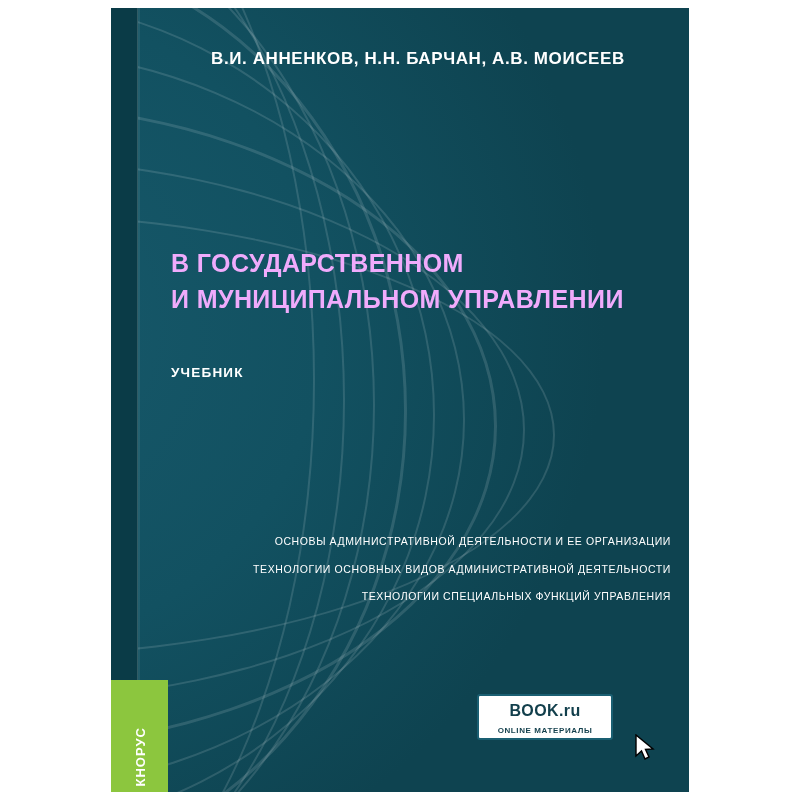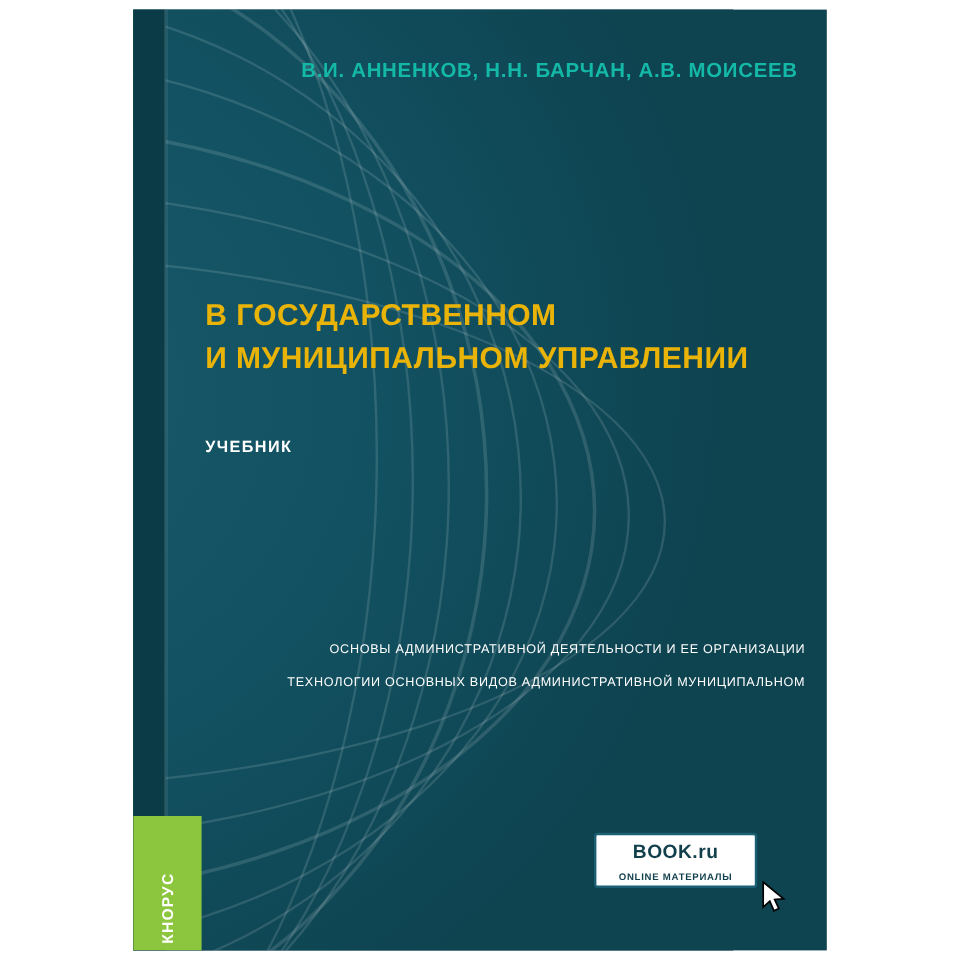--- a/index.html
+++ b/index.html
@@ -75,46 +75,45 @@
     width: 57px;
     height: 112px;
     background: #8cc63e;
   }
 
   .authors {
     position: absolute;
     left: 100px;
     top: 41px;
     width: 450px;
-    color: #14b8a6;
+    color: #ffffff;
     font-size: 17px;
     font-weight: bold;
     letter-spacing: 0.6px;
     white-space: nowrap;
-    margin-left: 40px;
   }
 
   .title-main {
     position: absolute;
     left: 60px;
     top: 128px;
     width: 500px;
     color: #ffffff;
     font-size: 33px;
     font-weight: bold;
     line-height: 1.32;
     letter-spacing: 0.5px;
   }
 
   .title-sub {
     position: absolute;
     left: 60px;
     top: 237px;
     width: 510px;
-    color: #eab308;
+    color: #f0abfc;
     font-size: 25px;
     font-weight: bold;
     line-height: 1.45;
     letter-spacing: 0.4px;
   }
 
   .kind {
     position: absolute;
     left: 60px;
     top: 357px;
@@ -152,21 +151,21 @@
     color: #ffffff;
     font-size: 13px;
     font-weight: bold;
     letter-spacing: 1px;
     transform: rotate(-90deg);
     transform-origin: center center;
   }
 
   .book-badge {
     position: absolute;
-    right: 58px;
+    right: 76px;
     bottom: 52px;
     width: 136px;
     height: 46px;
     background: #ffffff;
     border: 2px solid #1a5f72;
     border-radius: 3px;
     box-sizing: border-box;
   }
 
   .book-badge .bb-top {
@@ -226,21 +225,22 @@
 
   <div class="title-sub">
     <div>В ГОСУДАРСТВЕННОМ</div>
     <div>И МУНИЦИПАЛЬНОМ УПРАВЛЕНИИ</div>
   </div>
 
   <div class="kind">УЧЕБНИК</div>
 
   <div class="topics">
     <div class="topic-line">ОСНОВЫ АДМИНИСТРАТИВНОЙ ДЕЯТЕЛЬНОСТИ И ЕЕ ОРГАНИЗАЦИИ</div>
-    <div class="topic-line">ТЕХНОЛОГИИ ОСНОВНЫХ ВИДОВ АДМИНИСТРАТИВНОЙ МУНИЦИПАЛЬНОМ</div>
+    <div class="topic-line">ТЕХНОЛОГИИ ОСНОВНЫХ ВИДОВ АДМИНИСТРАТИВНОЙ ДЕЯТЕЛЬНОСТИ</div>
+    <div class="topic-line">ТЕХНОЛОГИИ СПЕЦИАЛЬНЫХ ФУНКЦИЙ УПРАВЛЕНИЯ</div>
   </div>
 
   <div class="publisher">КНОРУС</div>
 
   <div class="book-badge">
     <div class="bb-top">BOOK.ru</div>
     <div class="bb-bottom">ONLINE МАТЕРИАЛЫ</div>
   </div>
 
   <div class="cursor">

